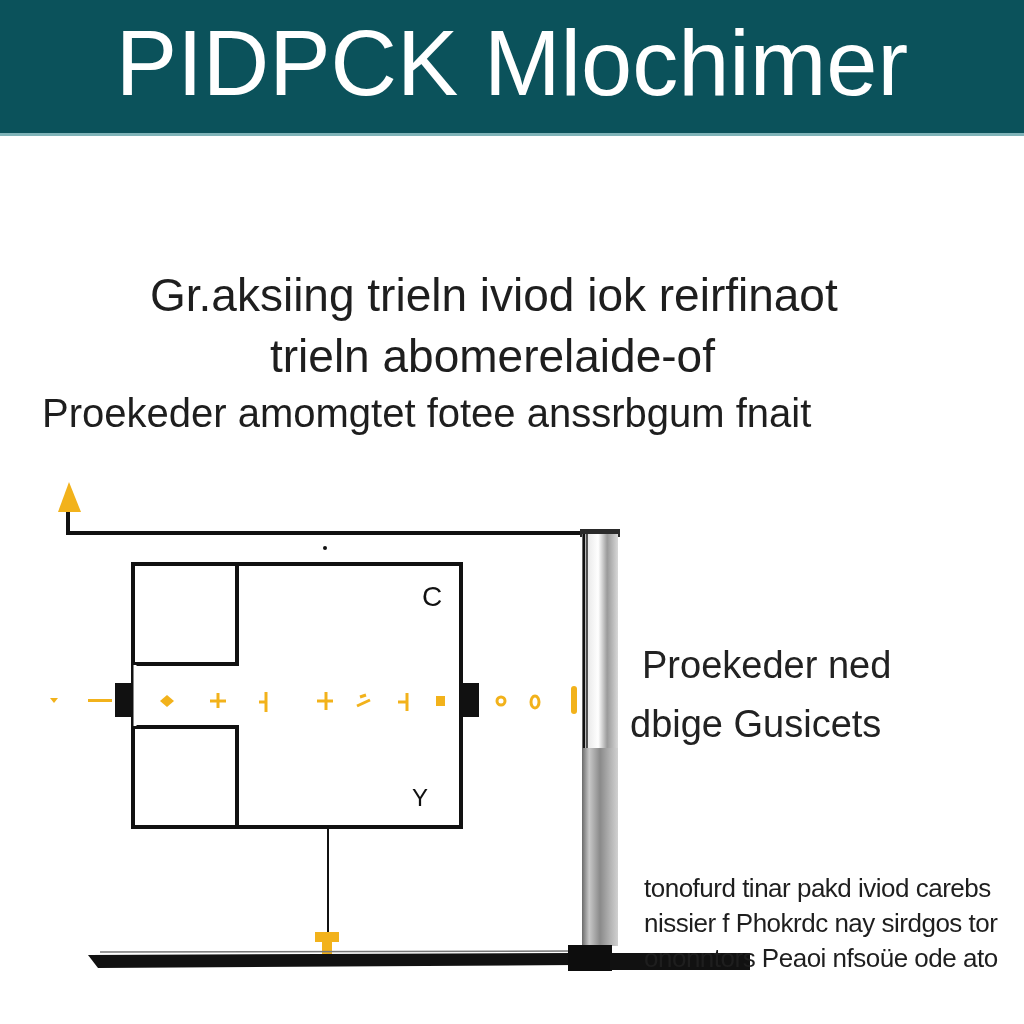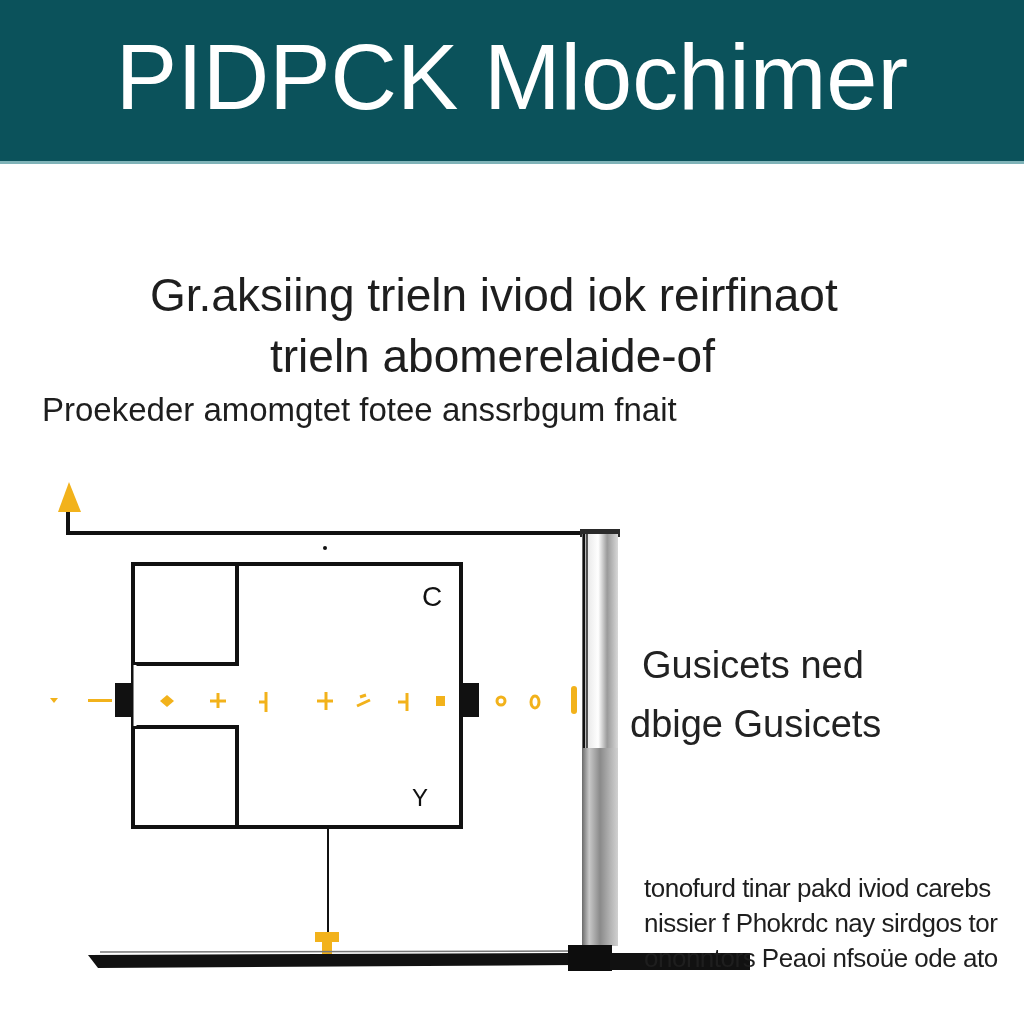--- a/index.html
+++ b/index.html
@@ -1,33 +1,33 @@
 <!DOCTYPE html>
 <html><head>
 <meta charset="utf-8">
 <style>
   * { margin: 0; padding: 0; box-sizing: border-box; }
   html, body { width: 1024px; height: 1024px; background: #ffffff; overflow: hidden; }
   body { position: relative; font-family: "Liberation Sans", sans-serif; color: #1a1a1a; }
 
   .header {
-    position: absolute; left: 0; top: 0; width: 1024px; height: 164px;
+    position: absolute; left: 0; top: 0; width: 1024px; height: 136px;
     background: #0b525b;
     border-bottom: 3px solid #7fb3b8;
     display: flex; align-items: center; justify-content: center;
   }
   .header-title {
     color: #ffffff; font-size: 92px; font-weight: 400; letter-spacing: 0px;
     font-family: "Liberation Sans", sans-serif; line-height: 1; margin-top: -8px;
   }
 
   .subtitle { position: absolute; font-size: 46px; color: #1e1e1e; white-space: nowrap; line-height: 1; }
   .sub1 { left: 150px; top: 272px; }
   .sub2 { left: 270px; top: 333px; }
-  .sub3 { left: 42px; top: 393px; font-size: 33px; }
+  .sub3 { left: 42px; top: 393px; font-size: 40px; }
 
   .diagram { position: absolute; left: 0; top: 460px; width: 1024px; height: 564px; }
 
   .side-heading { position: absolute; font-size: 38px; color: #222; white-space: nowrap; line-height: 1; }
   .sh1 { left: 642px; top: 646px; }
   .sh2 { left: 630px; top: 705px; }
 
   .side-body { position: absolute; left: 644px; top: 844px; width: 380px; overflow: hidden; margin-top: 27px; }
   .side-body p { font-size: 26px; line-height: 35px; white-space: nowrap; color: #1e1e1e; letter-spacing: -0.5px; }
 </style>
@@ -116,20 +116,20 @@
   </g>
 
   <g>
     <polygon points="88,955 575,953 575,965 98,968" fill="#111"></polygon>
     <line x1="100" y1="952" x2="575" y2="951" stroke="#777" stroke-width="1.5"></line>
     <rect x="568" y="945" width="44" height="26" fill="#0d0d0d"></rect>
     <rect x="610" y="953" width="140" height="17" fill="#111"></rect>
   </g>
 </svg>
 
-<div class="side-heading sh1">Gusicets ned</div>
+<div class="side-heading sh1">Proekeder ned</div>
 <div class="side-heading sh2">dbige Gusicets</div>
 
 <div class="side-body">
   <p>tonofurd tinar pakd iviod carebs</p>
   <p>nissier f Phokrdc nay sirdgos tor</p>
   <p>ononntors Peaoi nfsoüe ode ato</p>
 </div>
 
 </body></html>

